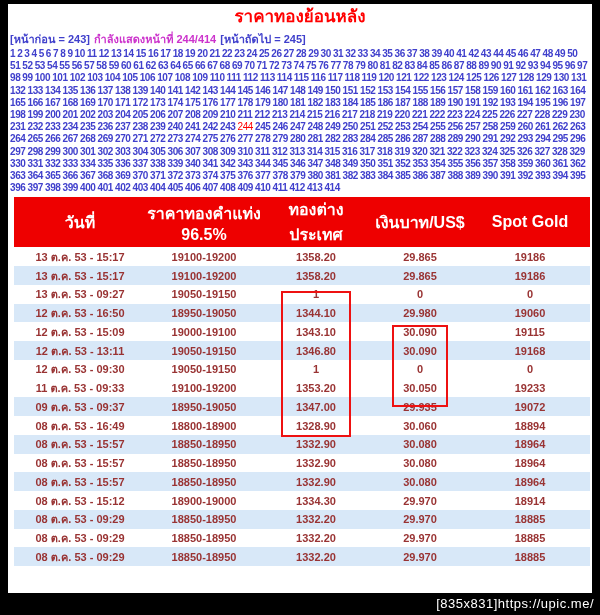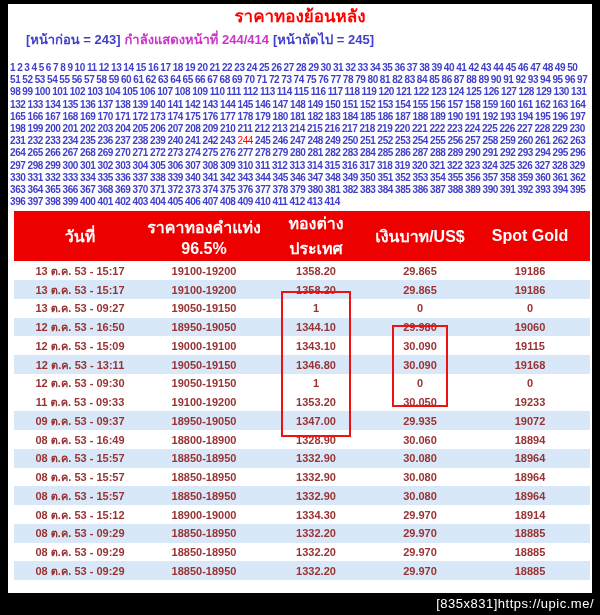--- a/index.html
+++ b/index.html
@@ -18,29 +18,29 @@
   }
   .title {
     margin-top:3px;
     text-align:center;
     font-size:17px; font-weight:bold;
     color: var(--title, #f00);
     height:20px; line-height:20px;
   }
   .status {
     margin-top:6px;
-    padding-left:18px;
-    font-size:13px; font-weight:bold;
+    padding-left:2px;
+    font-size:11px; font-weight:bold;
     line-height:13px;
     white-space:nowrap;
   }
   .status .lnk { color: var(--link, #4040cc); margin-right:4px; cursor:pointer; }
   .status .cur { color: var(--status-current, #cc33cc); margin-right:4px; }
   .pages {
-    margin-top:16px;
+    margin-top:2px;
     padding-left:2px;
     font-size:10px; font-weight:bold;
     letter-spacing:-0.4px;
     line-height:12.2px;
     color: var(--link, #4040cc);
   }
   .pnum { margin-right:2px; cursor:pointer; }
   .pcur { color: var(--current-page, #f00); font-weight:normal; cursor:default; }
   table.prices {
     margin:3px 0 0 6px;

